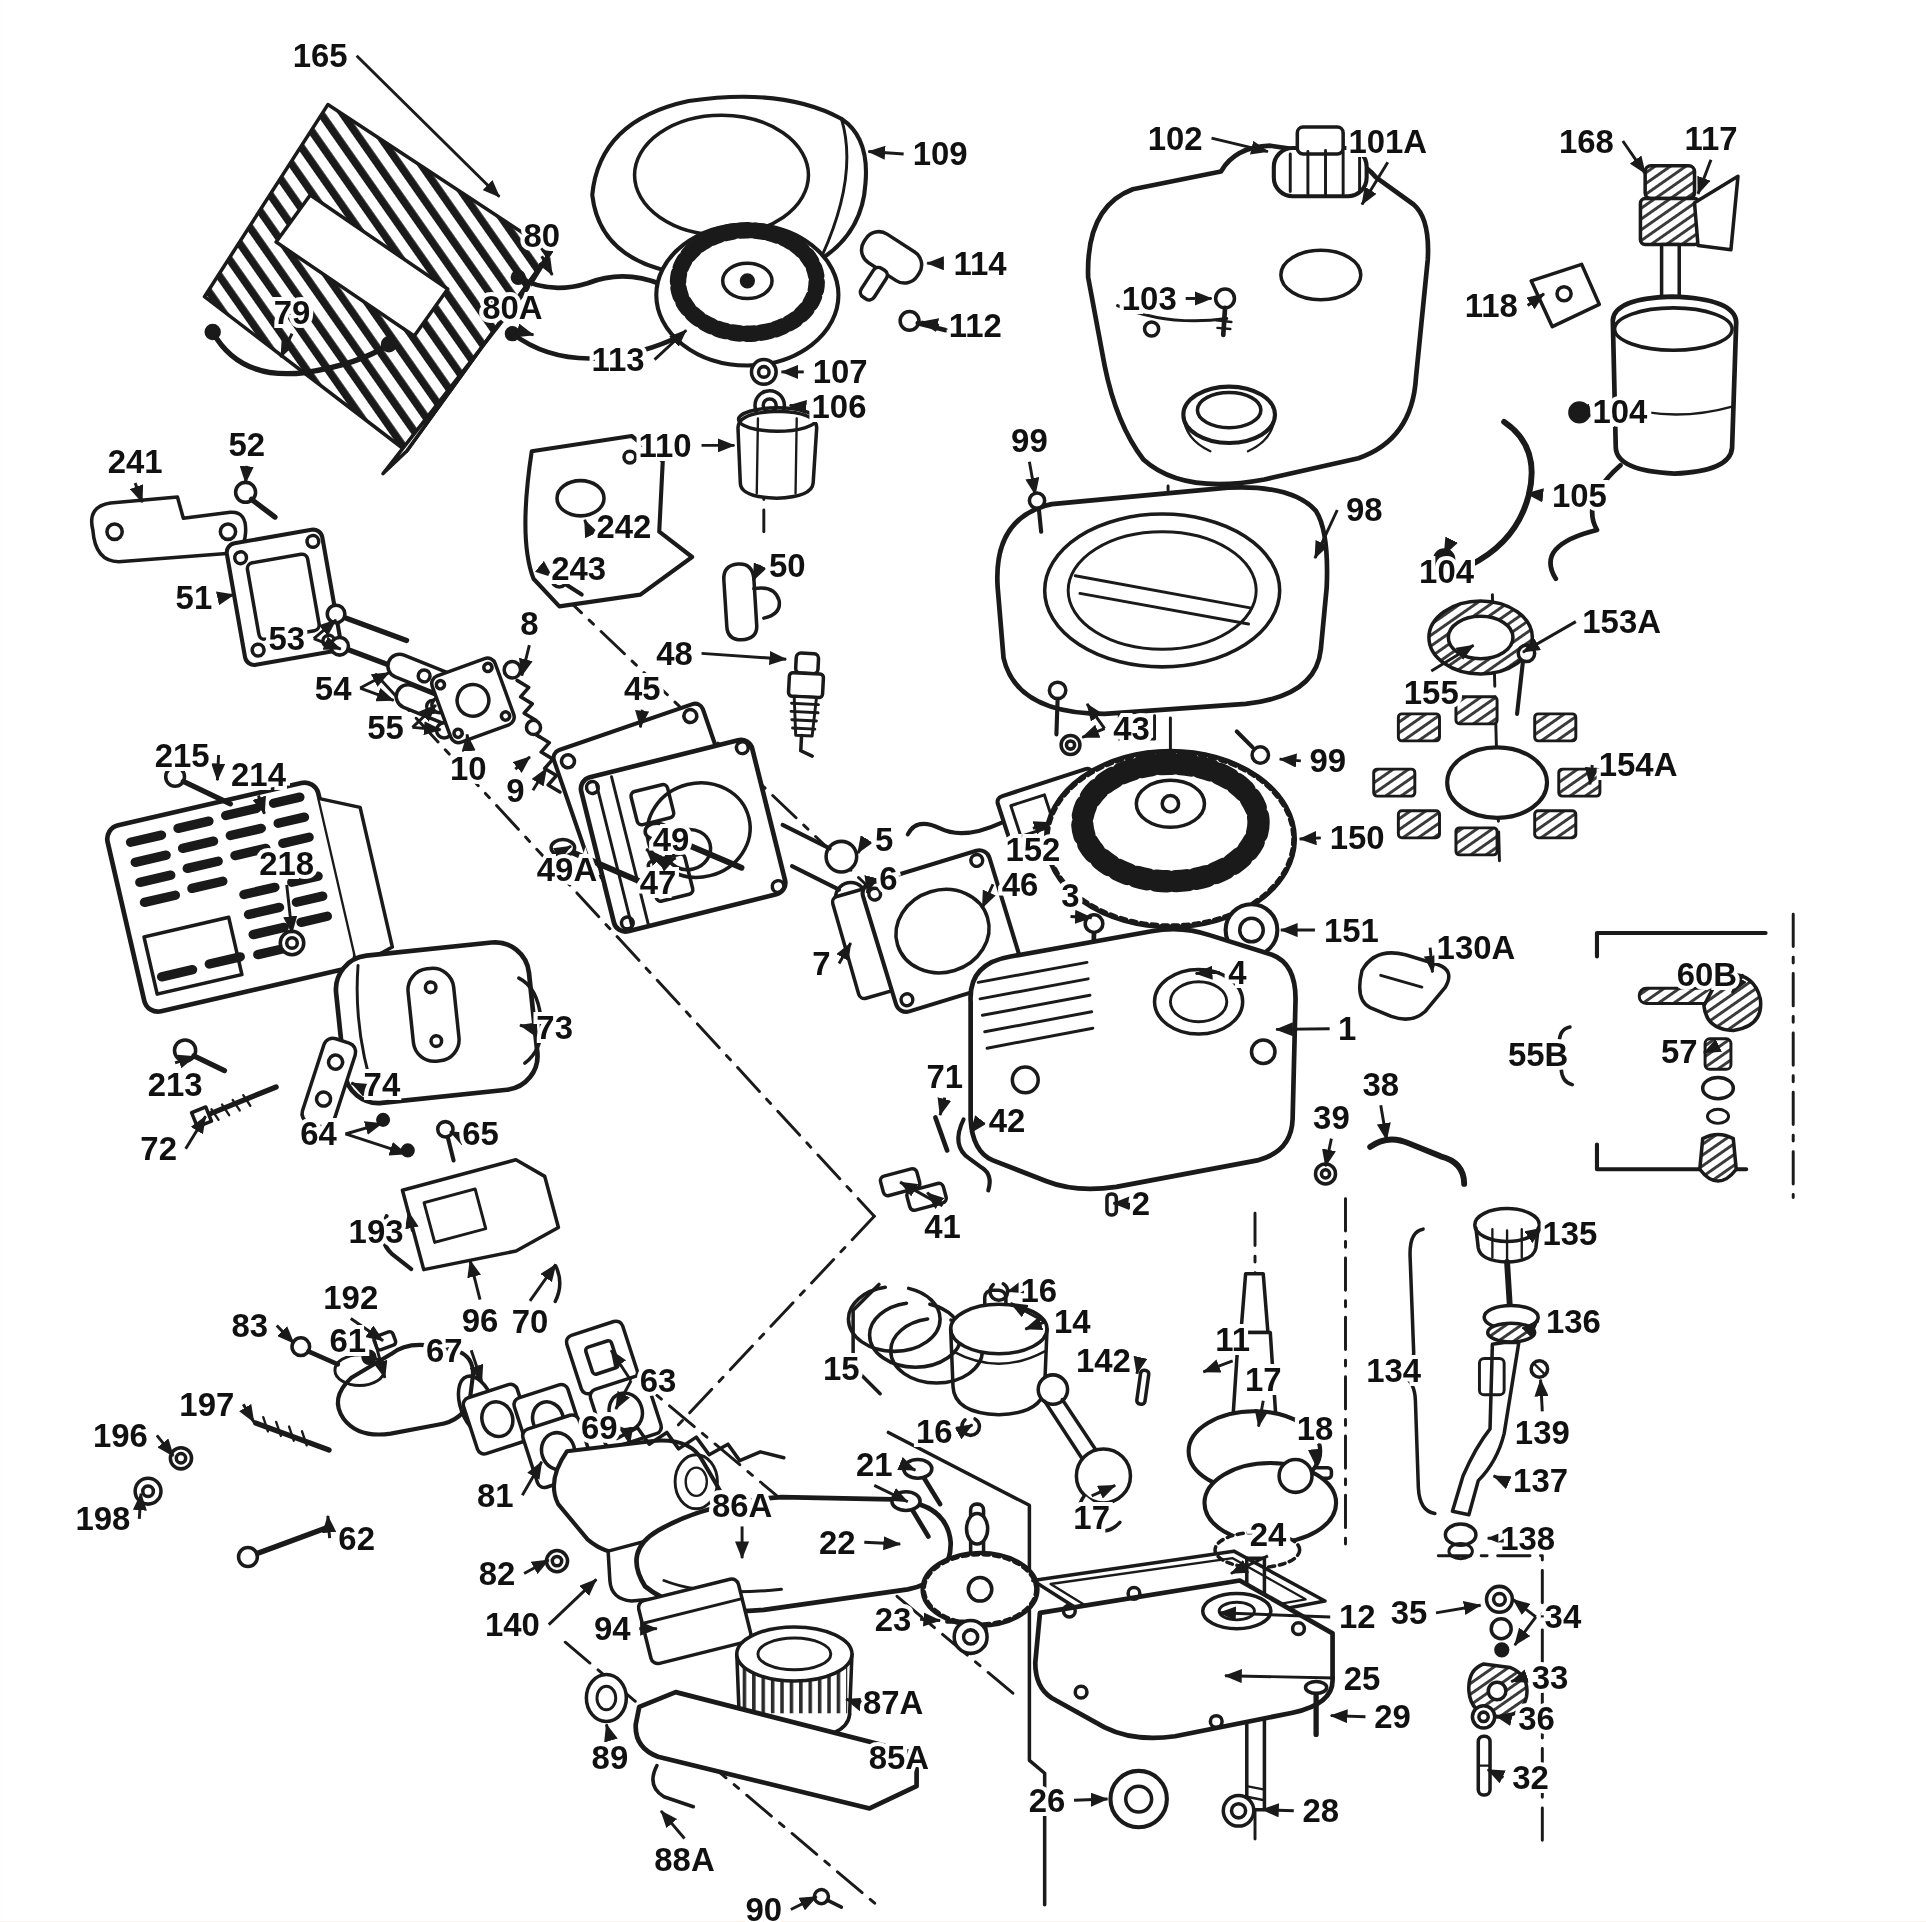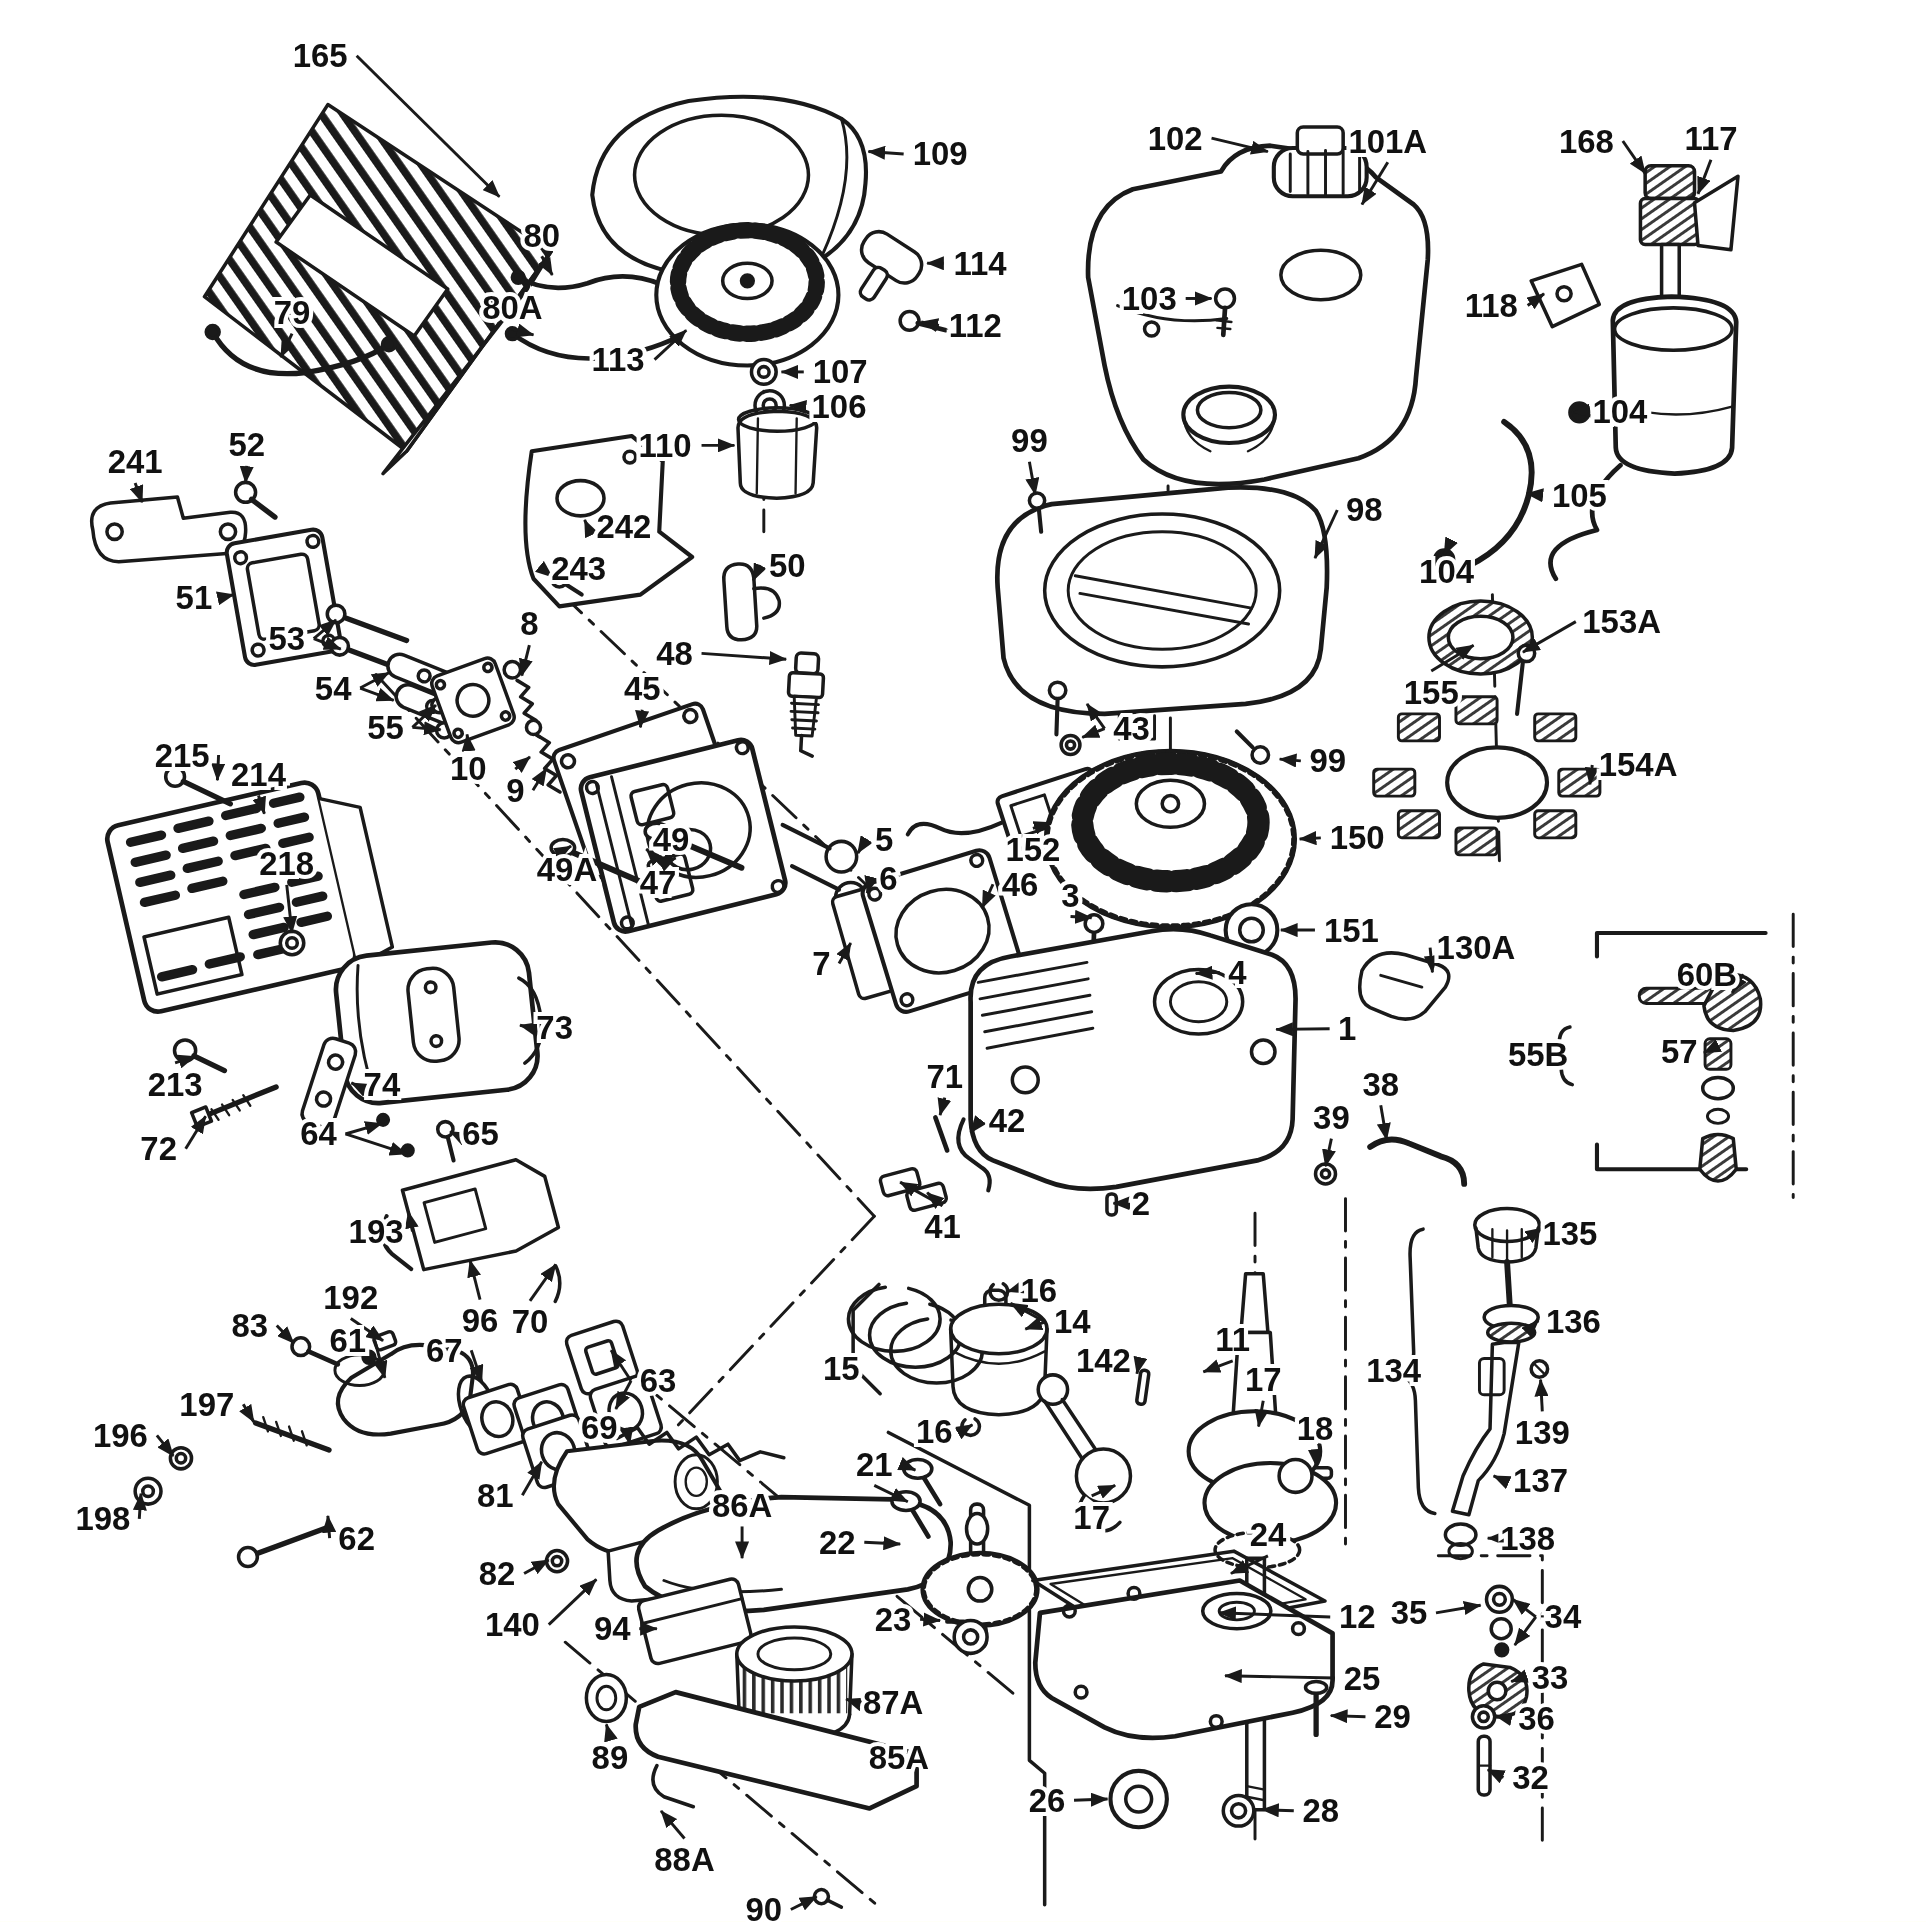--- a/index.html
+++ b/index.html
@@ -1,16 +1,16 @@
 <!DOCTYPE html>
 <html style="font-size:9.4px"><head>
 <meta charset="utf-8">
 <style>
   html,body { margin:0; padding:0; background:#ffffff; }
-  .page { width:100vw; background:#fef9c3; }
+  .page { width:100vw; background:#f97316; }
   svg { display:block; width:100%; height:auto; }
   .callout {
     font-family:"Liberation Sans", sans-serif;
     font-weight:700; font-size:56px;
     fill:#111; text-anchor:middle; dominant-baseline:central;
     paint-order:stroke; stroke:#ffffff; stroke-width:14px;
   }
   .leader { stroke:#1a1a1a; stroke-width:5; fill:none; }
   .dashdot { stroke:#1a1a1a; stroke-width:5; fill:none; stroke-dasharray:55 18 10 18; }
   .boxline { stroke:#1a1a1a; stroke-width:7; fill:none; }

